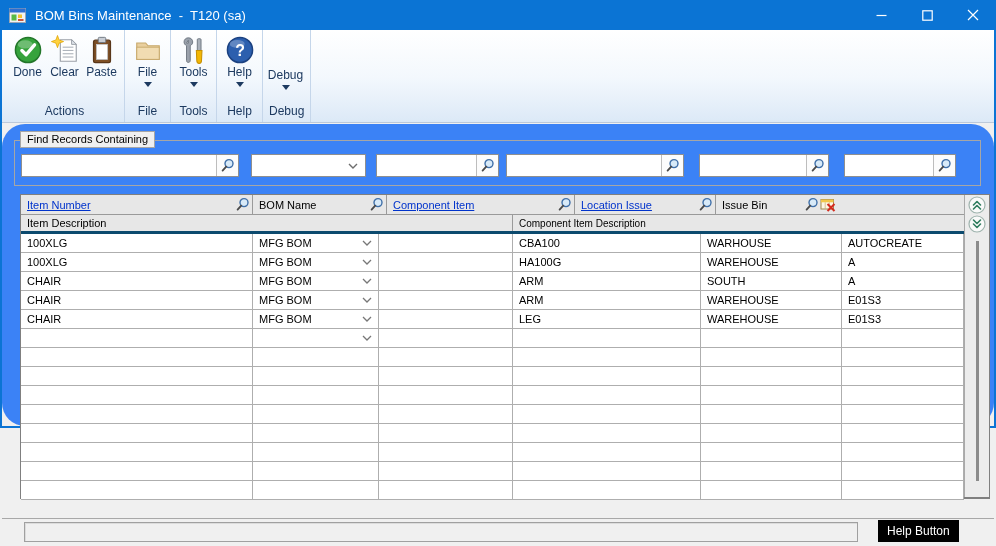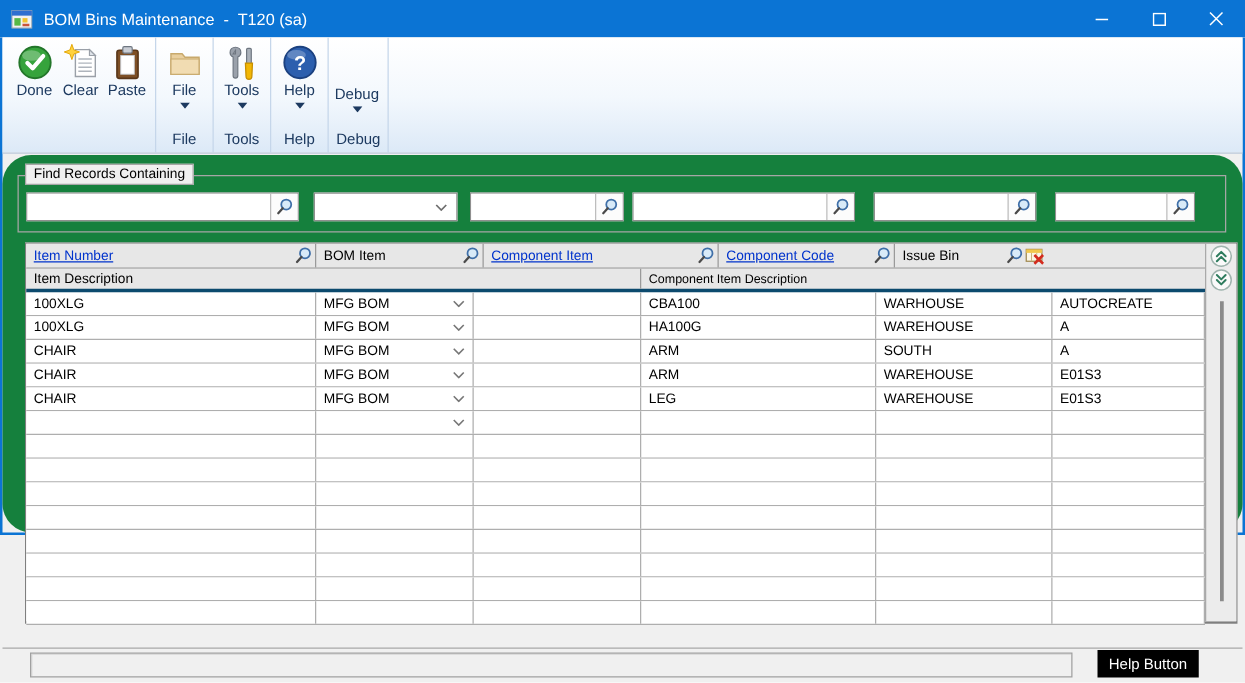--- a/index.html
+++ b/index.html
@@ -29,21 +29,21 @@
   .rbtn { min-width:37px; display:flex; flex-direction:column; align-items:center;
           padding-top:3px; font-size:12px; color:#1d3a60; cursor:default; text-align:center; }
   .rbtn .icon { width:30px; height:30px; }
   .rbtn .blabel { line-height:1.15; margin-top:1px; }
   .rbtn.two-line .blabel { width:36px; }
   .rbtn.no-icon { padding-top:36px; }
   .drop-arrow { margin-top:2px; }
   .rgrouplabel { text-align:center; font-size:12px; color:#1d3a60; padding:3px 2px 4px; }
 
   
-  .client { position:absolute; top:94px; left:0; right:0; bottom:0; background:#15803d;border-radius:23px; }
+  .client { position:absolute; top:94px; left:0; right:0; bottom:0; background:#3b82f6;border-radius:23px; }
 
   
   .find-group { position:absolute; left:12px; top:16px; width:967px; height:46px;
                 border:1px solid #a6a6a6; }
   .find-label { position:absolute; top:-10px; left:5px; background:#f0f0f0;
                 border:1px solid #a6a6a6; padding:1px 6px 2px; font-size:11px; color:#000; }
   .ffield { position:absolute; top:13px; height:23px; background:#fff;
             border:1px solid #8f8f8f; display:flex; align-items:stretch; }
   .ffield input { flex:1; min-width:0; border:none; outline:none; background:#fff;
                   font-family:"Liberation Sans", sans-serif; font-size:11px; padding:0 4px; }
@@ -158,20 +158,21 @@
           </div>
           <div class="rbtn">
             <svg class="icon" viewBox="0 0 32 32">
               <rect x="7" y="5.5" width="18" height="24" rx="2" fill="#7d4f26" stroke="#59371a" stroke-width="1.4"></rect>
               <rect x="12" y="2.5" width="8" height="5.5" rx="1.2" fill="#c9cdd4" stroke="#6e7680" stroke-width="1"></rect>
               <rect x="10.2" y="10" width="11.6" height="16" fill="#fff" stroke="#c3c7cd" stroke-width="0.8"></rect>
             </svg>
             <span class="blabel">Paste</span>
           </div>
         </div>
+        <div class="rgrouplabel">Actions</div>
       </div>
 
       <div class="rgroup">
         <div class="rbuttons">
           <div class="rbtn">
             <svg class="icon" viewBox="0 0 32 32">
               <path d="M4 8.5 h9.5 l2.5 3 H28 v14.5 H4 z" fill="#e9cf9e" stroke="#c8a96c" stroke-width="1.2"></path>
               <path d="M4 13 H28 v13 H4 z" fill="#f1dcb2" stroke="#c8a96c" stroke-width="1"></path>
             </svg>
             <span class="blabel">File</span>
@@ -300,39 +301,39 @@
             <div class="hc c1">
               <span class="hlink">Item Number</span>
               <span class="hmag">
                 <svg width="15" height="15" viewBox="0 0 15 15">
                     <circle cx="9" cy="5.6" r="4" fill="#d8eaf8" stroke="#3f6fa8" stroke-width="1.4"></circle>
                     <line x1="6.2" y1="8.6" x2="2.6" y2="12.6" stroke="#4a4a4a" stroke-width="1.8" stroke-linecap="round"></line>
                   </svg>
               </span>
             </div>
             <div class="hc c3">
-              <span class="hplain">BOM Item</span>
+              <span class="hplain">BOM Name</span>
               <span class="hmag">
                 <svg width="15" height="15" viewBox="0 0 15 15">
                     <circle cx="9" cy="5.6" r="4" fill="#d8eaf8" stroke="#3f6fa8" stroke-width="1.4"></circle>
                     <line x1="6.2" y1="8.6" x2="2.6" y2="12.6" stroke="#4a4a4a" stroke-width="1.8" stroke-linecap="round"></line>
                   </svg>
               </span>
             </div>
             <div class="hc c4">
               <span class="hlink">Component Item</span>
               <span class="hmag">
                 <svg width="15" height="15" viewBox="0 0 15 15">
                     <circle cx="9" cy="5.6" r="4" fill="#d8eaf8" stroke="#3f6fa8" stroke-width="1.4"></circle>
                     <line x1="6.2" y1="8.6" x2="2.6" y2="12.6" stroke="#4a4a4a" stroke-width="1.8" stroke-linecap="round"></line>
                   </svg>
               </span>
             </div>
             <div class="hc c5">
-              <span class="hlink">Component Code</span>
+              <span class="hlink">Location Issue</span>
               <span class="hmag">
                 <svg width="15" height="15" viewBox="0 0 15 15">
                     <circle cx="9" cy="5.6" r="4" fill="#d8eaf8" stroke="#3f6fa8" stroke-width="1.4"></circle>
                     <line x1="6.2" y1="8.6" x2="2.6" y2="12.6" stroke="#4a4a4a" stroke-width="1.8" stroke-linecap="round"></line>
                   </svg>
               </span>
             </div>
             <div class="hc c6">
               <span class="hplain">Issue Bin</span>
               <span class="hmag">

